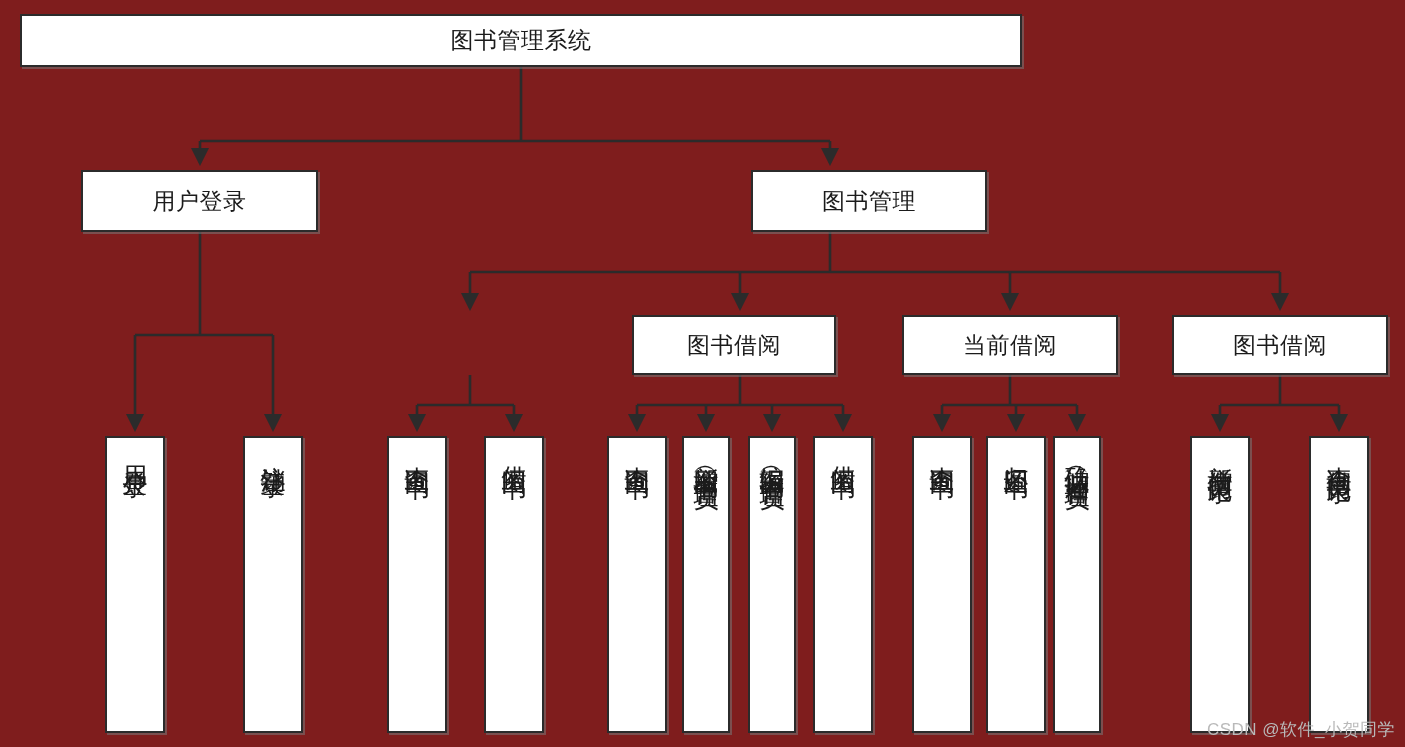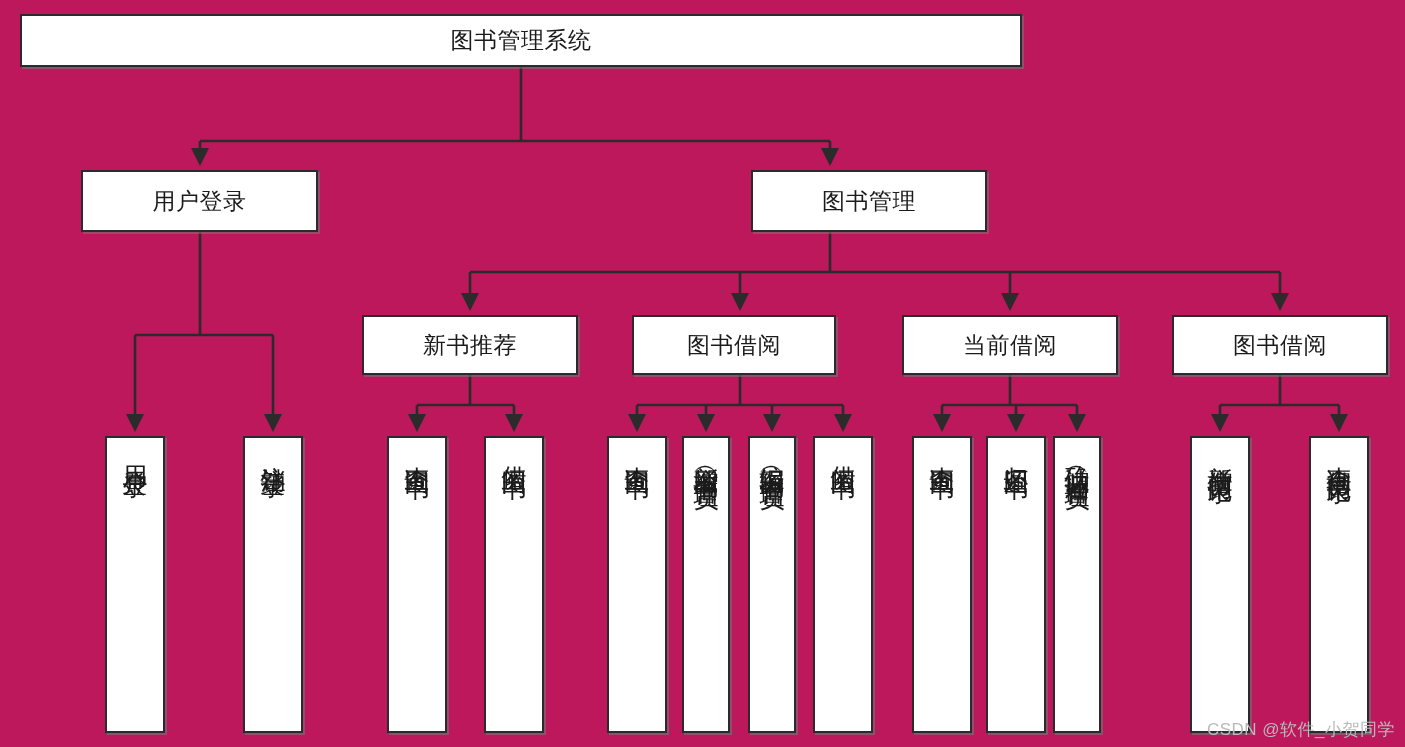--- a/index.html
+++ b/index.html
@@ -4,21 +4,21 @@
 <style>
   html, body {
     margin: 0;
     padding: 0;
     background: #ffffff;
   }
   #canvas {
     position: relative;
     width: 1405px;
     height: 747px;
-    background: #be185d;
+    background: #7f1d1d;
     font-family: "Liberation Sans", "DejaVu Sans", sans-serif;
     overflow: hidden;
   }
   #wires {
     position: absolute;
     left: 0;
     top: 0;
     width: 1405px;
     height: 747px;
   }
@@ -127,23 +127,20 @@
     <span class="node-label">图书管理系统</span>
   </div>
 
   <div class="node horiz" style="left:81px; top:170px; width:237px; height:62px;">
     <span class="node-label">用户登录</span>
   </div>
   <div class="node horiz" style="left:712px; top:170px; width:236px; height:62px;margin-left:39px;">
     <span class="node-label">图书管理</span>
   </div>
 
-  <div class="node horiz" style="left:362px; top:315px; width:216px; height:60px;">
-    <span class="node-label">新书推荐</span>
-  </div>
   <div class="node horiz" style="left:632px; top:315px; width:204px; height:60px;align-items:center;">
     <span class="node-label">图书借阅</span>
   </div>
   <div class="node horiz" style="left:902px; top:315px; width:216px; height:60px;">
     <span class="node-label">当前借阅</span>
   </div>
   <div class="node horiz" style="left:1172px; top:315px; width:216px; height:60px;">
     <span class="node-label">图书借阅</span>
   </div>
 

